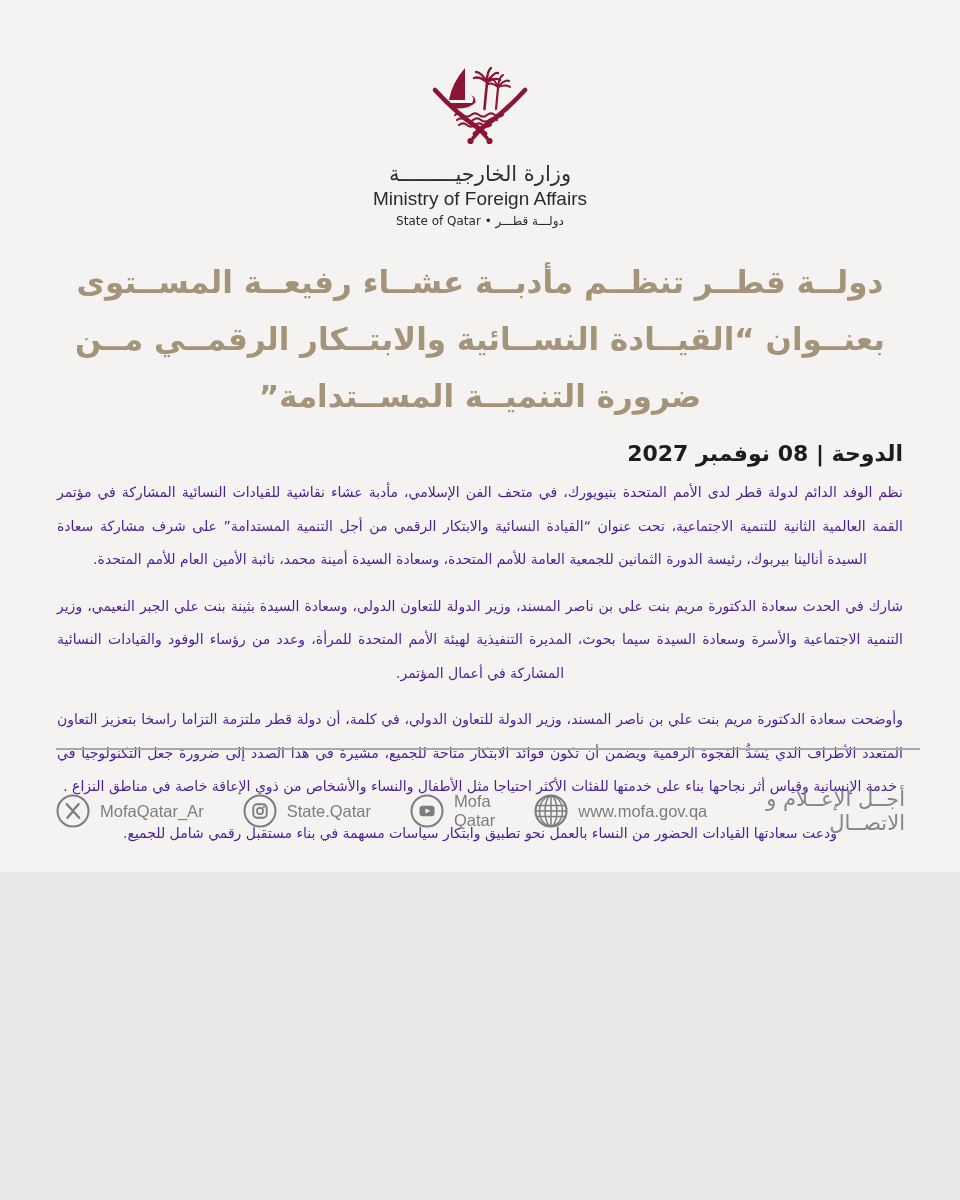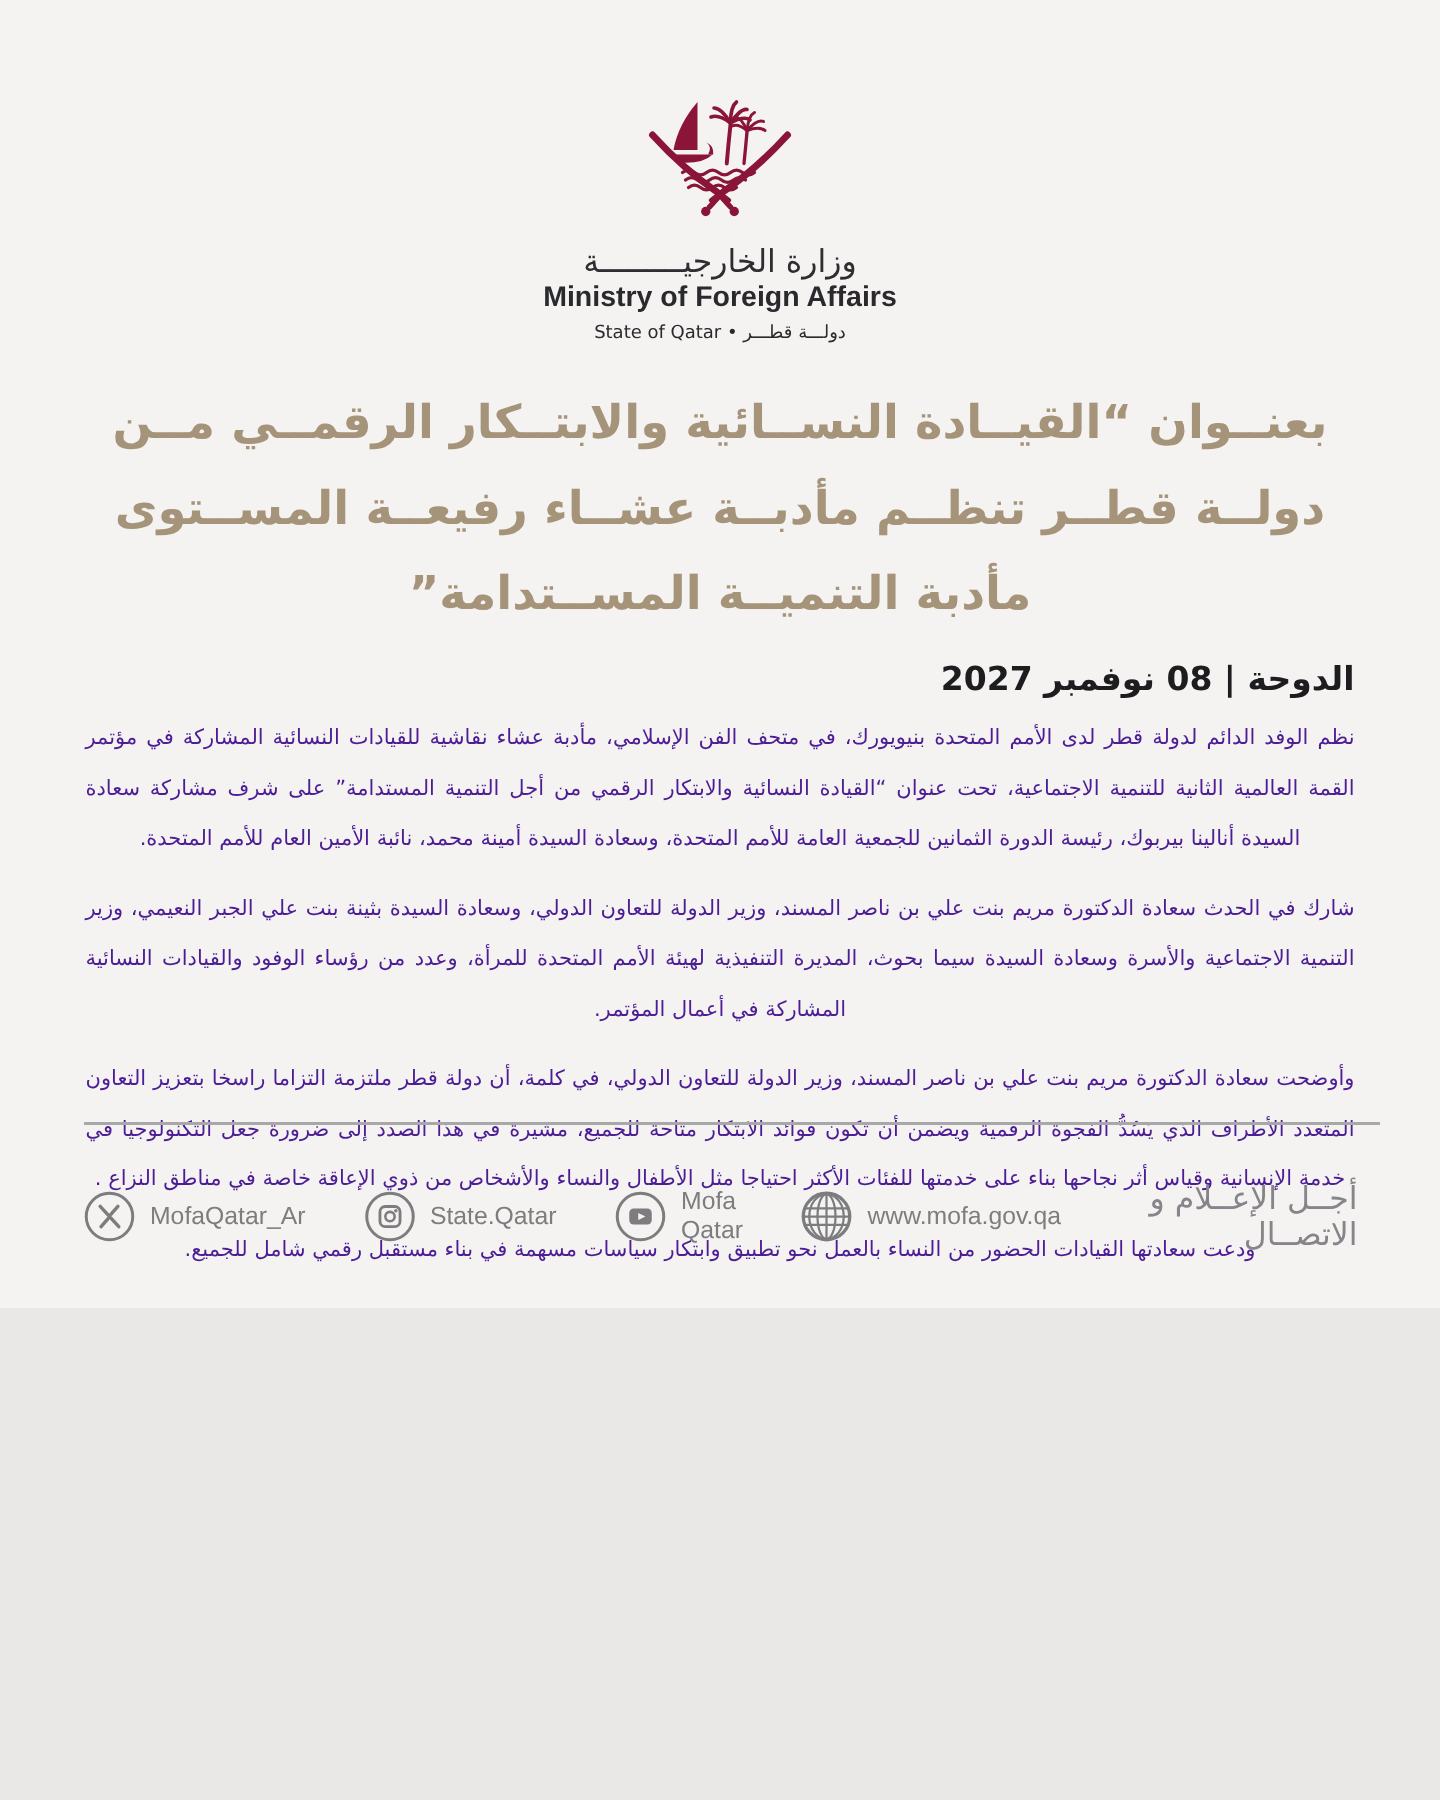--- a/index.html
+++ b/index.html
@@ -10,21 +10,21 @@
     background:#f4f3f1;
     font-family:"DejaVu Sans", sans-serif;
     direction:rtl;
     overflow:hidden;
     color:#1d1d1f;
   }
   
   .logo-block { text-align:center; padding-top:60px; }
   .emblem { display:inline-block; width:104px; height:94px; }
   .ministry-ar { font-size:21px; color:#2e2e32; margin-top:4px; letter-spacing:0; }
-  .ministry-en { font-family:"Liberation Sans", sans-serif; font-weight:700; font-size:19px; color:#2a2a2e; margin-top:2px; }
+  .ministry-en { font-family:"Liberation Sans", sans-serif; font-weight:400; font-size:19px; color:#2a2a2e; margin-top:2px; }
   .state-line  { font-size:12px; color:#2a2a2e; margin-top:4px; }
   
   .headline {
     margin:26px 40px 0 40px;
     text-align:center;
     color:#a6947a;
     font-weight:bold;
     font-size:31px;
     line-height:57px;
   }
@@ -126,23 +126,23 @@
           <circle cx="42.5" cy="80" r="3.1" fill="#8a1538"></circle>
         </g>
       </svg>
     </span>
     <div class="ministry-ar">وزارة الخارجيـــــــــة</div>
     <div class="ministry-en">Ministry of Foreign Affairs</div>
     <div class="state-line">دولـــة قطـــر • State of Qatar</div>
   </div>
 
   <h1 class="headline">
+    <div>دولــة قطــر تنظــم مأدبــة عشــاء رفيعــة المســتوى</div>
     <div>بعنــوان “القيــادة النســائية والابتــكار الرقمــي مــن</div>
-    <div>دولــة قطــر تنظــم مأدبــة عشــاء رفيعــة المســتوى</div>
-    <div>مأدبة التنميــة المســتدامة”</div>
+    <div>ضرورة التنميــة المســتدامة”</div>
   </h1>
 
   <div class="dateline">الدوحة | 08 نوفمبر 2027</div>
 
   <main class="press-body">
     <p>نظم الوفد الدائم لدولة قطر لدى الأمم المتحدة بنيويورك، في متحف الفن الإسلامي، مأدبة عشاء نقاشية للقيادات النسائية المشاركة في مؤتمر القمة العالمية الثانية للتنمية الاجتماعية، تحت عنوان “القيادة النسائية والابتكار الرقمي من أجل التنمية المستدامة” على شرف مشاركة سعادة السيدة أنالينا بيربوك، رئيسة الدورة الثمانين للجمعية العامة للأمم المتحدة، وسعادة السيدة أمينة محمد، نائبة الأمين العام للأمم المتحدة.</p>
     <p>شارك في الحدث سعادة الدكتورة مريم بنت علي بن ناصر المسند، وزير الدولة للتعاون الدولي، وسعادة السيدة بثينة بنت علي الجبر النعيمي، وزير التنمية الاجتماعية والأسرة وسعادة السيدة سيما بحوث، المديرة التنفيذية لهيئة الأمم المتحدة للمرأة، وعدد من رؤساء الوفود والقيادات النسائية المشاركة في أعمال المؤتمر.</p>
     <p>وأوضحت سعادة الدكتورة مريم بنت علي بن ناصر المسند، وزير الدولة للتعاون الدولي، في كلمة، أن دولة قطر ملتزمة التزاما راسخا بتعزيز التعاون المتعدد الأطراف الذي يَسُدُّ الفجوة الرقمية ويضمن أن تكون فوائد الابتكار متاحة للجميع، مشيرة في هذا الصدد إلى ضرورة جعل التكنولوجيا في خدمة الإنسانية وقياس أثر نجاحها بناء على خدمتها للفئات الأكثر احتياجا مثل الأطفال والنساء والأشخاص من ذوي الإعاقة خاصة في مناطق النزاع .</p>
     <p>ودعت سعادتها القيادات الحضور من النساء بالعمل نحو تطبيق وابتكار سياسات مسهمة في بناء مستقبل رقمي شامل للجميع.</p>
   </main>

